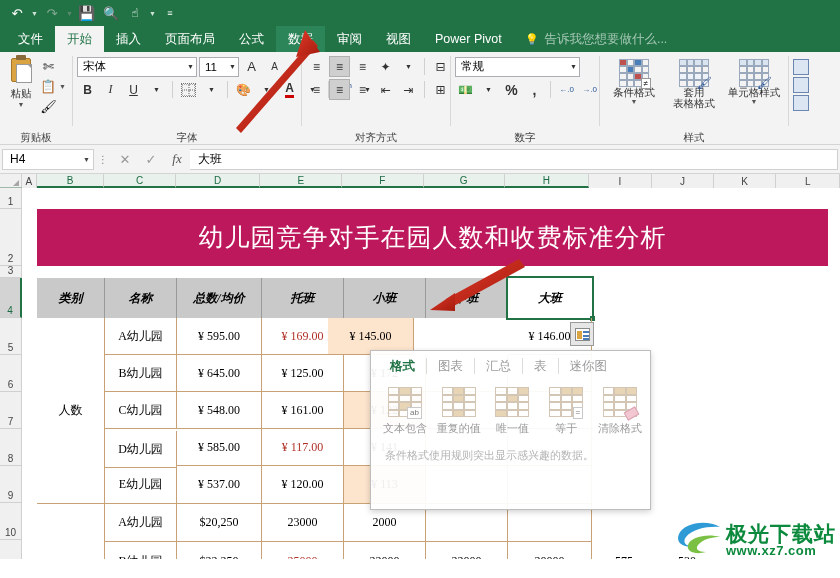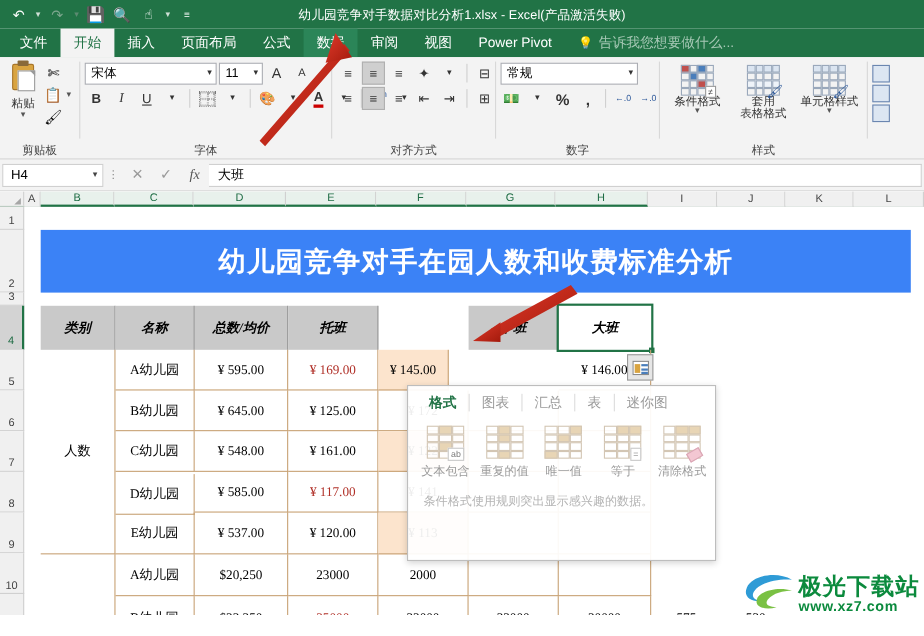--- a/index.html
+++ b/index.html
@@ -142,22 +142,22 @@
   .rowhdr-col{ position:absolute; left:0; top:14px; width:22px; }
   .rh{
     width:22px; border-right:1px solid #d0d0d0; border-bottom:1px solid #d0d0d0;
     background:#f0f0f0; font-size:10px;color:#444; display:flex;align-items:flex-end;justify-content:center;
     padding-bottom:1px;
   }
   .rh.hot{ background:#d3d3d3; color:#1d6b43; border-right:2px solid #217346;}
   .gridarea{ position:absolute; left:22px; top:14px; right:0; bottom:0; overflow:hidden;}
 
   .banner{
-    position:absolute; background:#3b82f6; display:flex;align-items:center;justify-content:center;
-    color:#fff; font-weight:bold; letter-spacing:1px;
+    position:absolute; background:#be185d; display:flex;align-items:center;justify-content:center;
+    color:#fff; font-weight:normal; letter-spacing:1px;
   }
   .cell{
     position:absolute; border-right:1px solid #c8a275; border-bottom:1px solid #c8a275;
     display:flex; align-items:center; font-size:12px; color:#000;
     font-family:"Liberation Serif", "DejaVu Serif", serif;
   }
   .hcell{ background:#c9c9c9; justify-content:center; font-weight:bold; font-size:12px;
           border-right:1px solid #9a9a9a; border-bottom:none; color:#000;font-style:italic;}
   .hcell.active{ background:#fff; }
   .money{ justify-content:center; }
@@ -217,21 +217,20 @@
     <div class="qat-btn">↶</div>
     <div class="qat-caret">▼</div>
     <div class="qat-btn dim">↷</div>
     <div class="qat-caret dim">▼</div>
     <div class="qat-btn" style="font-size:14px;">💾</div>
     <div class="qat-btn" style="font-size:13px;">🔍</div>
     <div class="qat-btn" style="font-size:12px;">☝</div>
     <div class="qat-caret">▼</div>
     <div class="qat-btn" style="font-size:9px;">≡</div>
   </div>
-  <div class="title-text">幼儿园竞争对手数据对比分析1.xlsx - Excel(产品激活失败)</div>
 </div>
 
 <div class="tabbar">
   <div class="tab">文件</div>
   <div class="tab active">开始</div>
   <div class="tab">插入</div>
   <div class="tab">页面布局</div>
   <div class="tab">公式</div>
   <div class="tab highlight">数据</div>
   <div class="tab">审阅</div>
@@ -543,34 +542,35 @@
   </div>
 
   <div class="gridarea">
 
     <div class="banner" style="left:15px; top:21px; width:791px; height:57px; font-size:25px;">幼儿园竞争对手在园人数和收费标准分析</div>
 
     <div class="cell hcell" style="left:15px;top:90px;width:68px;height:40px;">类别</div>
     <div class="cell hcell" style="left:155px;top:90px;width:85px;height:40px;">总数/均价</div>
     <div class="cell hcell" style="left:83px;top:90px;width:72px;height:40px;">名称</div>
     <div class="cell hcell" style="left:240px;top:90px;width:82px;height:40px;">托班</div>
+    <div class="cell hcell" style="left:322px;top:90px;width:82px;height:40px;">小班</div>
     <div class="cell hcell" style="left:404px;top:90px;width:82px;height:40px;">中班</div>
     <div class="cell hcell active" style="left:486px;top:90px;width:84px;height:40px;border-right:none;">大班</div>
 
     <div class="selbox" style="left:484px;top:88px;width:88px;height:44px;">
       <div class="selhandle"></div>
     </div>
 
     <div class="cell ctr" style="left:15px;top:130px;width:68px;height:186px;">人数</div>
     <div class="cell" style="left:15px;top:316px;width:68px;height:76px;border-bottom:none;"></div>
 
     <div class="cell ctr" style="left:83px;top:130px;width:72px;height:37px;">A幼儿园</div>
     <div class="cell money" style="left:155px;top:130px;width:85px;height:37px;">¥ 595.00</div>
     <div class="cell money red" style="left:240px;top:130px;width:82px;height:37px;">¥ 169.00</div>
-    <div class="cell money peach" style="left:322px;top:130px;width:64px;height:37px;">¥ 145.00</div>
+    <div class="cell money peach" style="left:306px;top:130px;width:86px;height:37px;">¥ 145.00</div>
     <div class="cell money" style="left:486px;top:130px;width:84px;height:37px;">¥ 146.00</div>
 
     <div class="cell ctr" style="left:83px;top:167px;width:72px;height:37px;">B幼儿园</div>
     <div class="cell money" style="left:155px;top:167px;width:85px;height:37px;">¥ 645.00</div>
     <div class="cell money" style="left:240px;top:167px;width:82px;height:37px;">¥ 125.00</div>
     <div class="cell money" style="left:322px;top:167px;width:82px;height:37px;">¥ 172</div>
     <div class="cell money" style="left:404px;top:167px;width:82px;height:37px;"></div>
     <div class="cell money" style="left:486px;top:167px;width:84px;height:37px;"></div>
 
     <div class="cell ctr" style="left:83px;top:204px;width:72px;height:37px;">C幼儿园</div>

